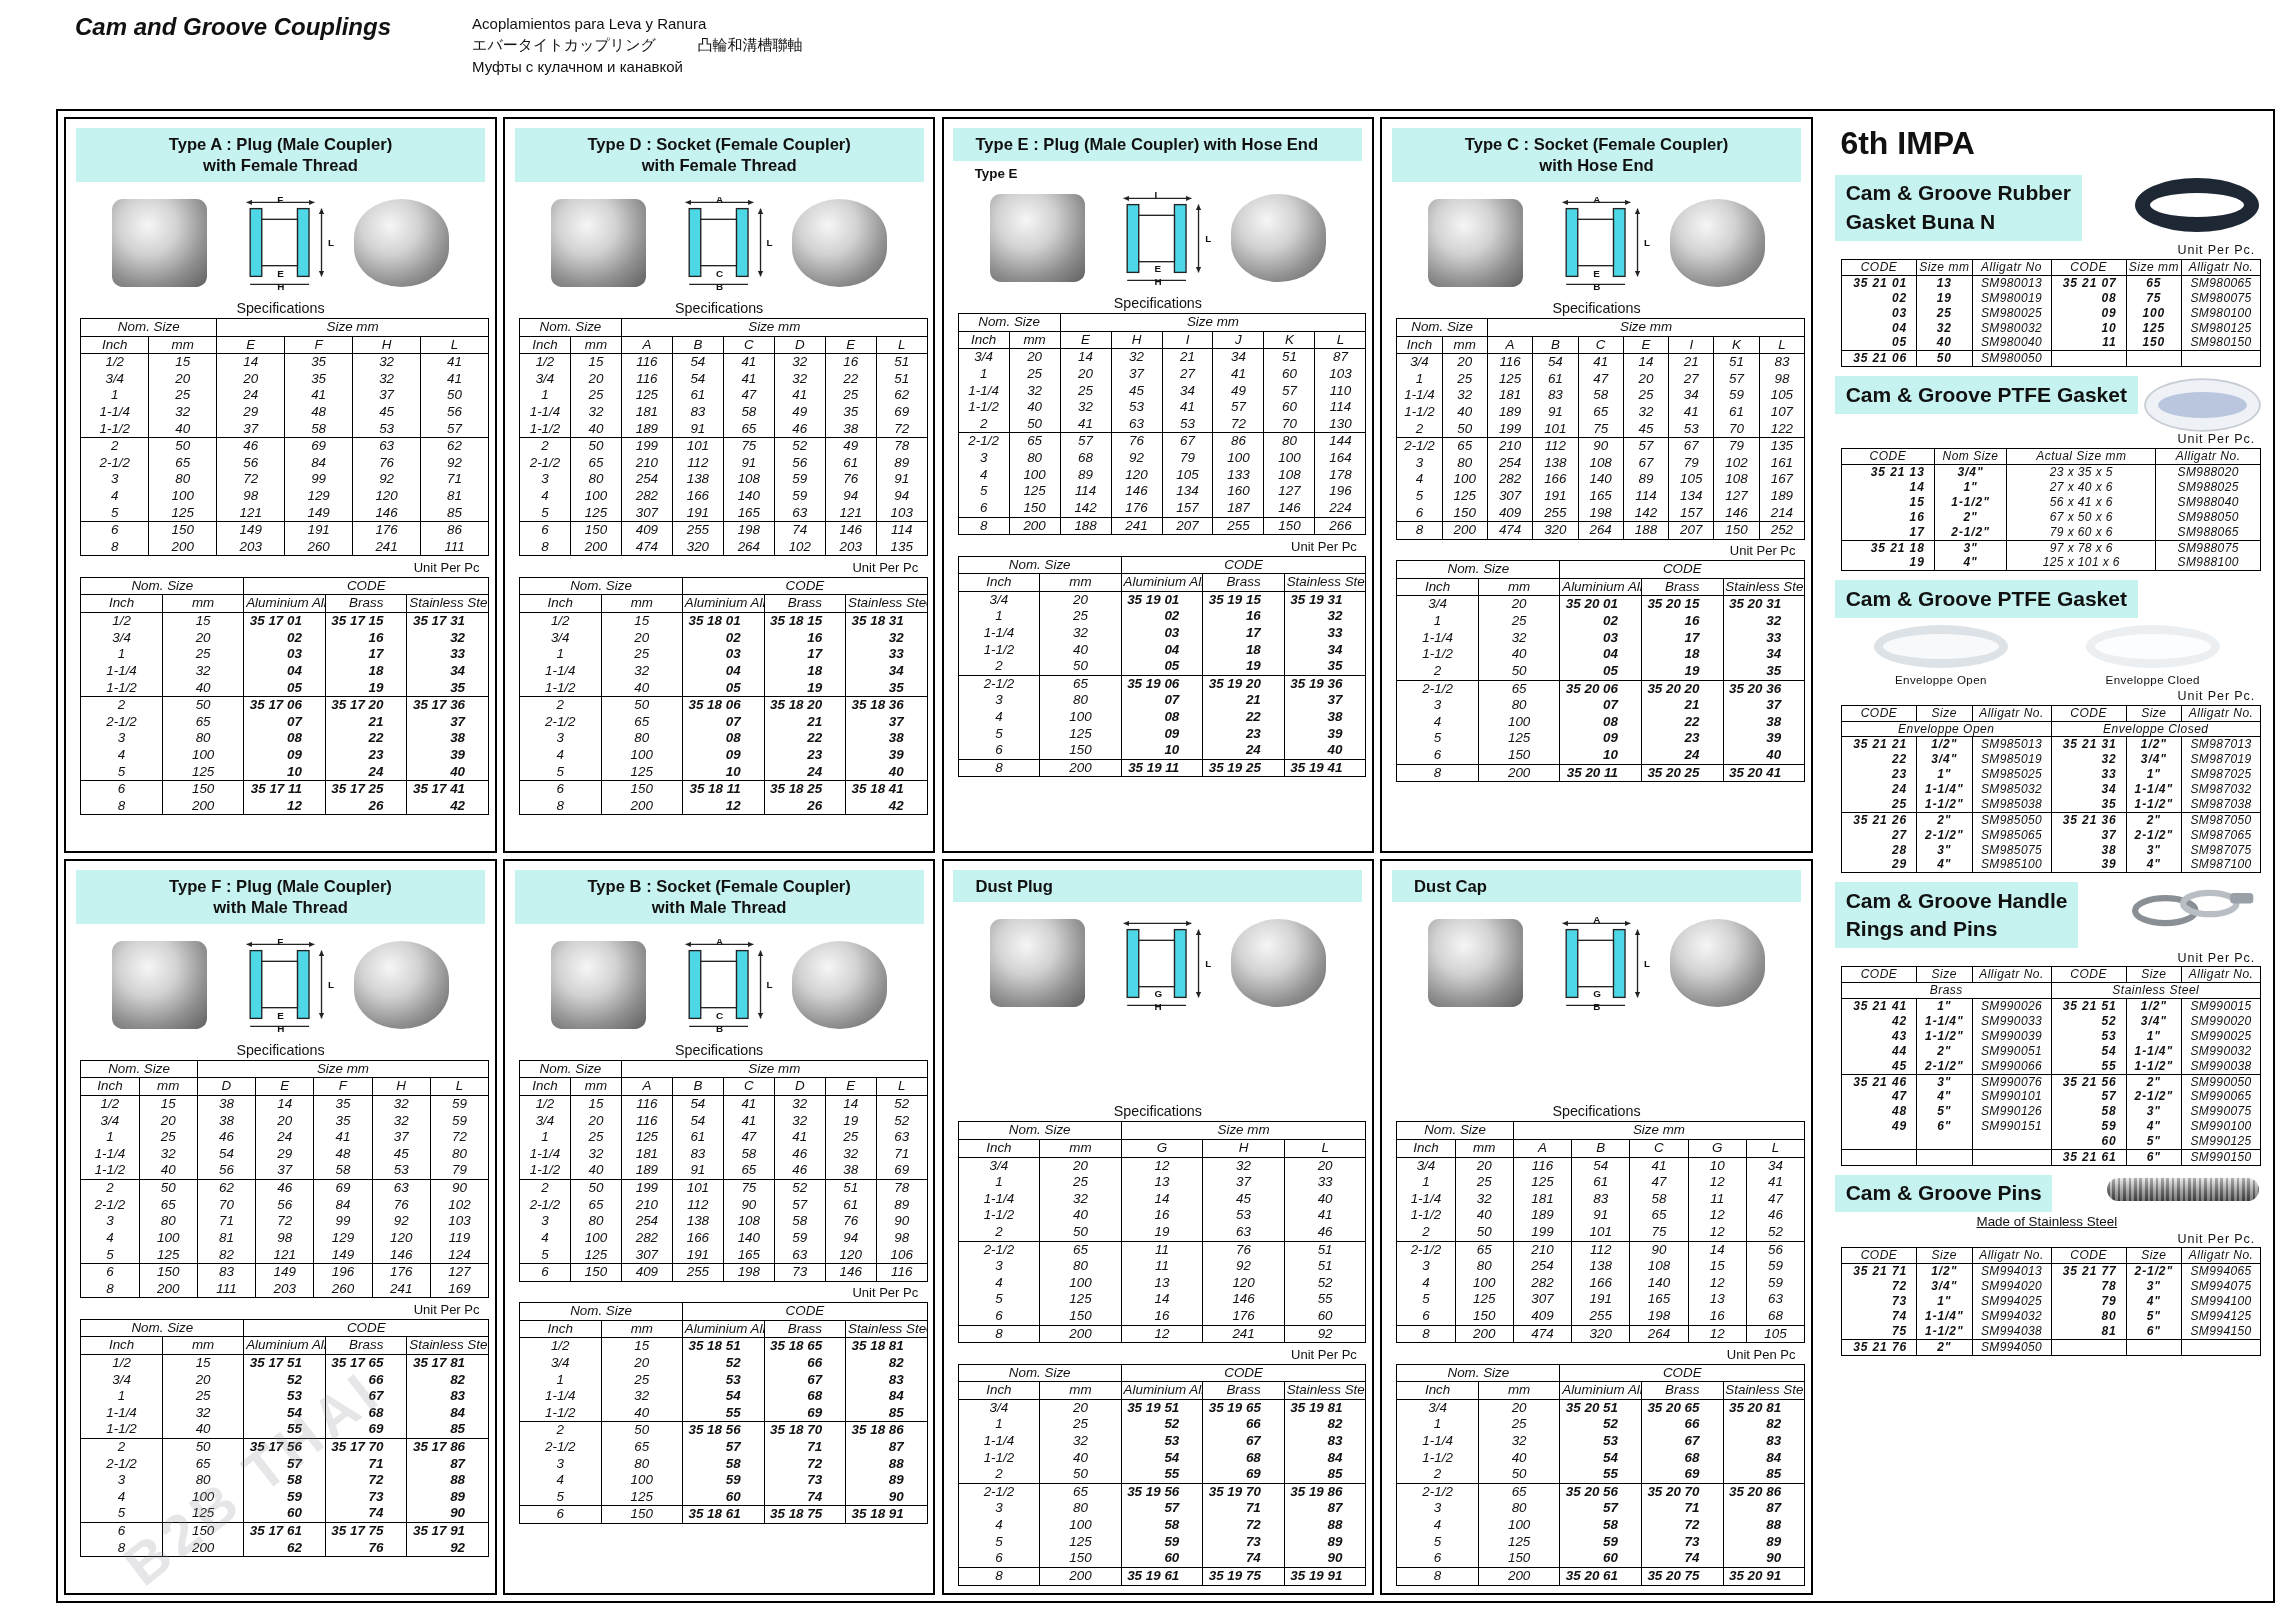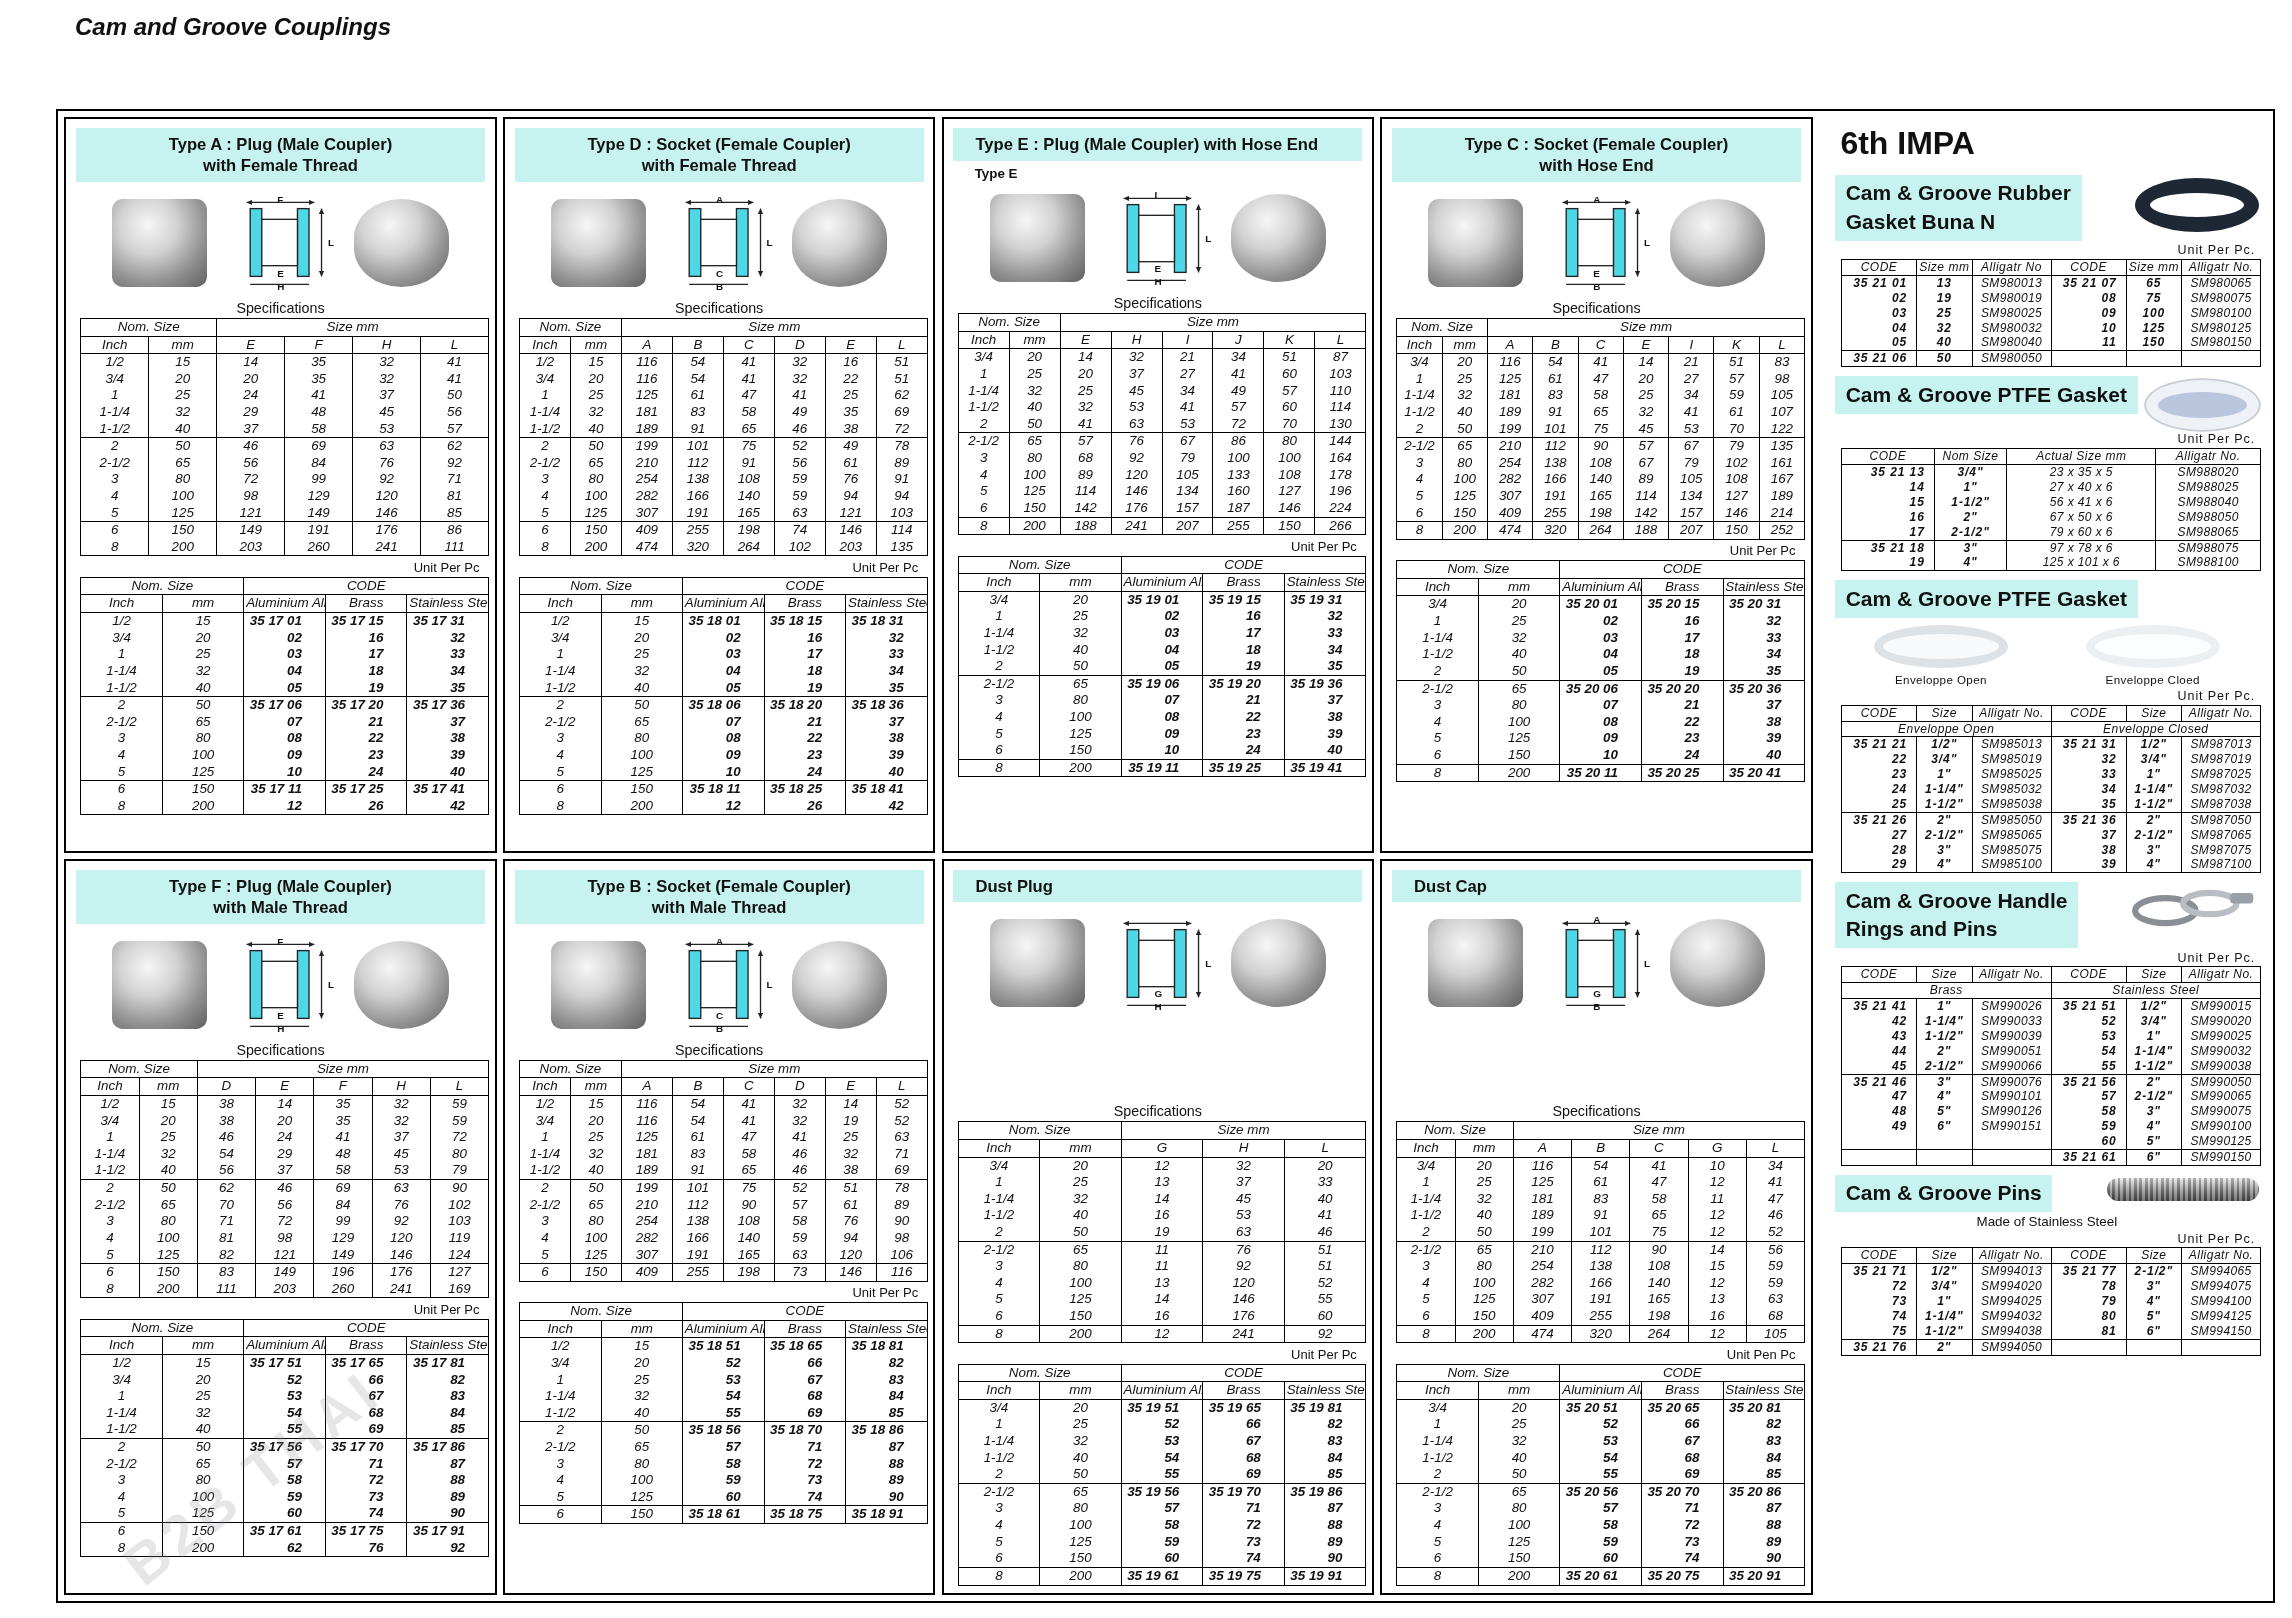--- a/index.html
+++ b/index.html
@@ -39,21 +39,21 @@
   .c{text-align:center;}
   td.code{font-weight:bold;text-align:right;padding-right:23px;}
   .specT th.colh:nth-child(1){width:13.5%;} .specT th.colh:nth-child(2){width:10%;}
   .codeT th.colh:nth-child(1){width:12.5%;} .codeT th.colh:nth-child(2){width:10%;}
   
   #sidebar{flex:1;padding:9px 14.3px 7.2px 16px;box-sizing:border-box;display:flex;flex-direction:column;}
   #brand{font-size:32px;font-weight:bold;margin:5.4px 0 12.5px 5.4px;}
   .ssec{margin-bottom:9px;}
   .shead{display:flex;justify-content:space-between;align-items:flex-start;}
   .stitle{background:#c6f3f0;font-weight:bold;font-size:21px;line-height:1.35;padding:4.5px 10.7px;}
-  .ssub{font-size:13.4px;text-align:center;margin-top:1.8px;}
+  .ssub{font-size:13.4px;text-align:center;margin-top:1.8px;text-decoration:underline;}
   .sunit{font-size:12.5px;text-align:right;margin:2.7px 3.6px 1.8px 0;letter-spacing:0.9px;}
   table.sdt{font-size:12px;letter-spacing:0.4px;}
   .sdt th{font-size:12px;letter-spacing:0.5px;}
   td.scode{font-weight:bold;text-align:right;padding-right:9px;letter-spacing:0.9px;}
   td.snum,td.ssize{text-align:center;font-weight:bold;letter-spacing:0.9px;}
   td.salg,td.sact{text-align:center;}
   th.subh{font-size:12px;}
   .sdt6 th.colh:nth-child(1){width:18%;} .sdt6 th.colh:nth-child(2){width:13%;} .sdt6 th.colh:nth-child(3){width:19%;}
   .sdt6 th.colh:nth-child(4){width:18%;} .sdt6 th.colh:nth-child(5){width:13%;} .sdt6 th.colh:nth-child(6){width:19%;}
   .sdt4 th.colh:nth-child(1){width:22%;} .sdt4 th.colh:nth-child(2){width:17%;} .sdt4 th.colh:nth-child(3){width:36%;} .sdt4 th.colh:nth-child(4){width:25%;}
@@ -69,20 +69,25 @@
   .pinimg{width:152px;height:23px;border-radius:11.6px;background:
      repeating-linear-gradient(90deg,rgba(0,0,0,.25) 0 2.7px,rgba(255,255,255,.25) 2.7px 5.4px),
      linear-gradient(180deg,#e8e8e8,#8a8a8a 55%,#4f4f4f);margin-top:3.6px;}
   .watermark{position:absolute;left:99px;bottom:107px;font-size:57px;font-weight:bold;color:rgba(140,140,150,0.22);transform:rotate(-38deg);letter-spacing:5.4px;pointer-events:none;}
 </style>
 </head>
 <body>
 
 <div id="pageheader">
   <div id="main-title">Cam and Groove Couplings</div>
+  <div id="subtitles">
+    <div class="subrow">Acoplamientos para Leva y Ranura</div>
+    <div class="subrow">エバータイトカップリング          凸輪和溝槽聯軸</div>
+    <div class="subrow">Муфты с кулачном и канавкой</div>
+  </div>
 </div>
 
 <div id="outer">
   <div id="panels-grid">
       <div class="panel">
         <div class="ptitle">
           <div>Type A : Plug (Male Coupler)</div>
           <div>with Female Thread</div>
         </div>
         <div class="photos">

